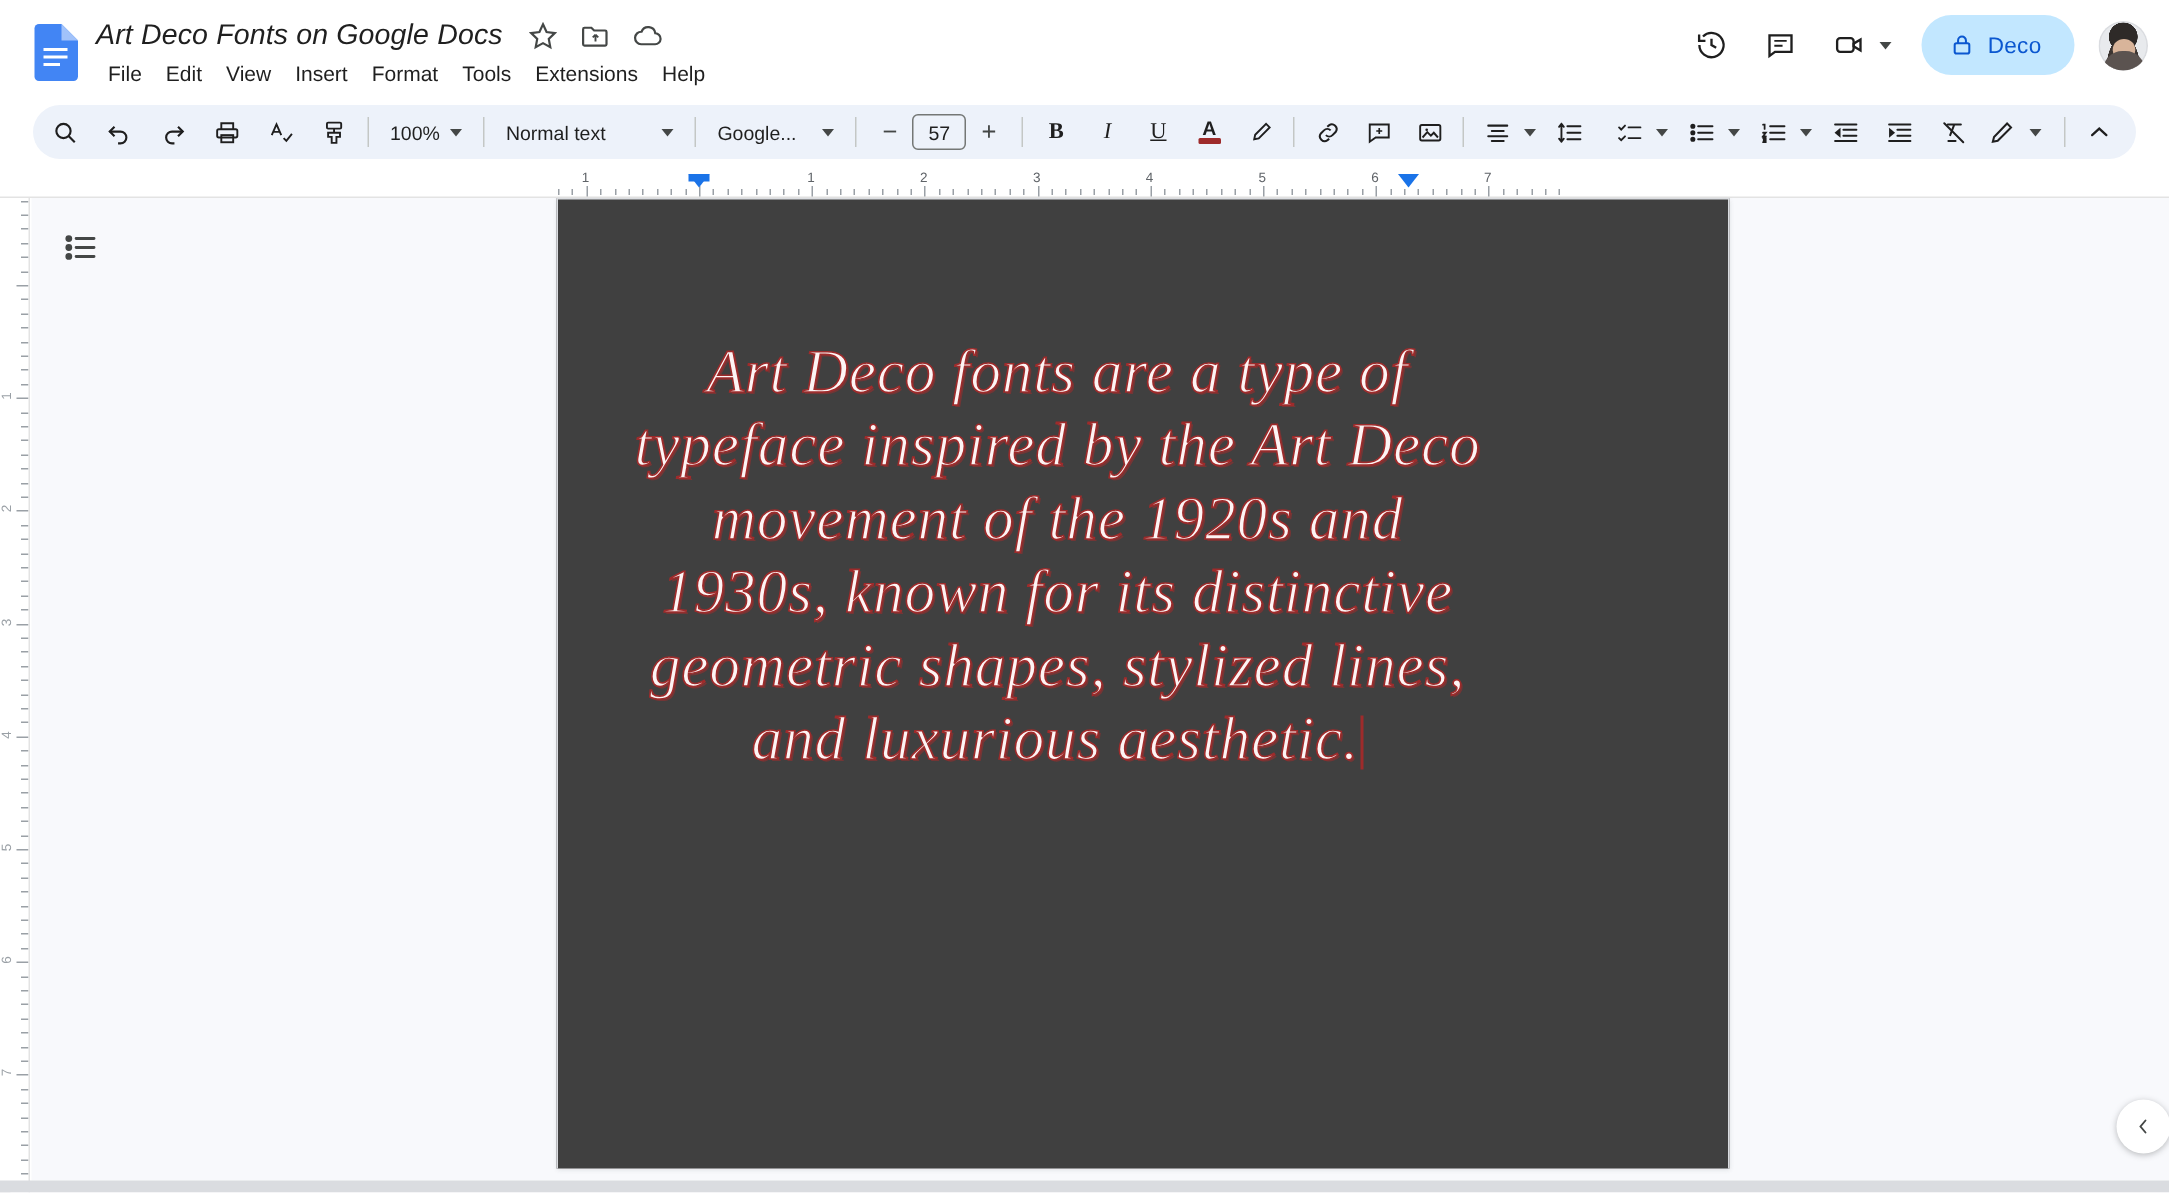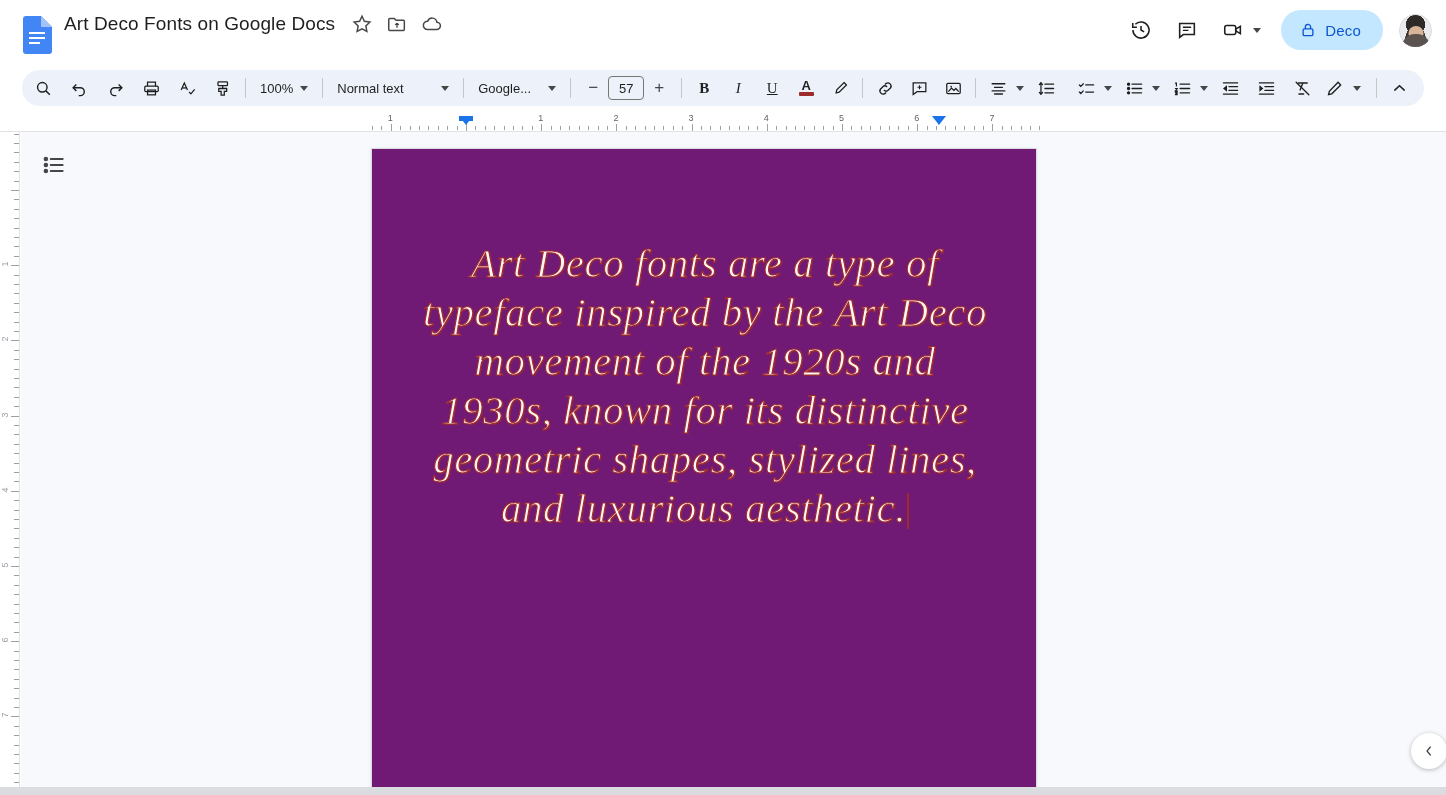--- a/index.html
+++ b/index.html
@@ -11,21 +11,21 @@
   body { position: relative; }
 
   
   .titlebar {
     position: absolute; left: 0; top: 0; width: 1446px; height: 64px;
     background: #ffffff;
   }
   .docs-logo {
     position: absolute; left: 22px; top: 16px; width: 30px; height: 38px;
   }
-  .title-row { position: absolute; left: 64px; top: 10px; height: 28px; display: flex; align-items: center; }
+  .title-row { position: absolute; left: 64px; top: 10px; height: 28px; display: flex; align-items: center; font-style: italic; }
   .doc-title {
     font-size: 19px; color: #1f1f1f; letter-spacing: .1px; white-space: nowrap;
   }
   .title-icons { display: flex; align-items: center; gap: 13px; margin-left: 16px; }
   .ticon { width: 22px; height: 22px; display: block; color: #444746; cursor: pointer; }
 
   .menubar { position: absolute; left: 64px; top: 38px; display: flex; gap: 0px; }
   .menu-item {
     font-size: 14px; color: #1f1f1f; padding: 2px 8px; border-radius: 4px;
     cursor: pointer; white-space: nowrap; line-height: 19px;
@@ -127,22 +127,22 @@
   .scrollbar-left {
     position: absolute; left: 0; top: 132px; width: 7px; height: 663px; background: #dadce0;
   }
   .outline-btn {
     position: absolute; left: 41px; top: 152px; width: 26px; height: 26px;
     display: flex; align-items: center; justify-content: center; cursor: pointer;
     border-radius: 4px; color: #444746;
   }
 
   .page {
-    position: absolute; left: 371px; top: 148px; width: 666px; height: 647px;
-    background: #701a75; border: 1px solid #dadce0; border-bottom: none;
+    position: absolute; left: 371px; top: 132px; width: 782px; height: 647px;
+    background: #404040; border: 1px solid #dadce0; border-bottom: none;
     box-shadow: 0 1px 3px rgba(60,64,67,.12);
   }
   .doc-text {
     position: absolute; left: 48px; top: 90px; width: 570px;
     text-align: center;
     font-family: "Liberation Serif", serif;
     font-size: 41px; line-height: 49px; letter-spacing: .5px;
   }
   .doc-text .w {
     color: #fdf4f4;
@@ -194,20 +194,30 @@
         </svg>
       </span>
       <span class="ticon">
         <svg viewBox="0 0 24 24" fill="none" stroke="currentColor" stroke-width="1.6">
             <path d="M7 18h10a4 4 0 0 0 .3-8 5.2 5.2 0 0 0-10-1.1A3.6 3.6 0 0 0 7 18z"></path>
           </svg>
       </span>
     </div>
   </div>
 
+  <div class="menubar">
+    <div class="menu-item">File</div>
+    <div class="menu-item">Edit</div>
+    <div class="menu-item">View</div>
+    <div class="menu-item">Insert</div>
+    <div class="menu-item">Format</div>
+    <div class="menu-item">Tools</div>
+    <div class="menu-item">Extensions</div>
+    <div class="menu-item">Help</div>
+  </div>
 
   <div class="top-right">
     <div class="tr-btn">
       <svg viewBox="0 0 24 24" fill="none" stroke="currentColor" stroke-width="1.7">
         <path d="M3.2 12a8.8 8.8 0 1 0 2.6-6.2"></path>
           <path d="M3 4.4V9h4.6"></path>
           <path d="M12 7.5V12l3.4 2"></path>
       </svg>
     </div>
     <div class="tr-btn">

